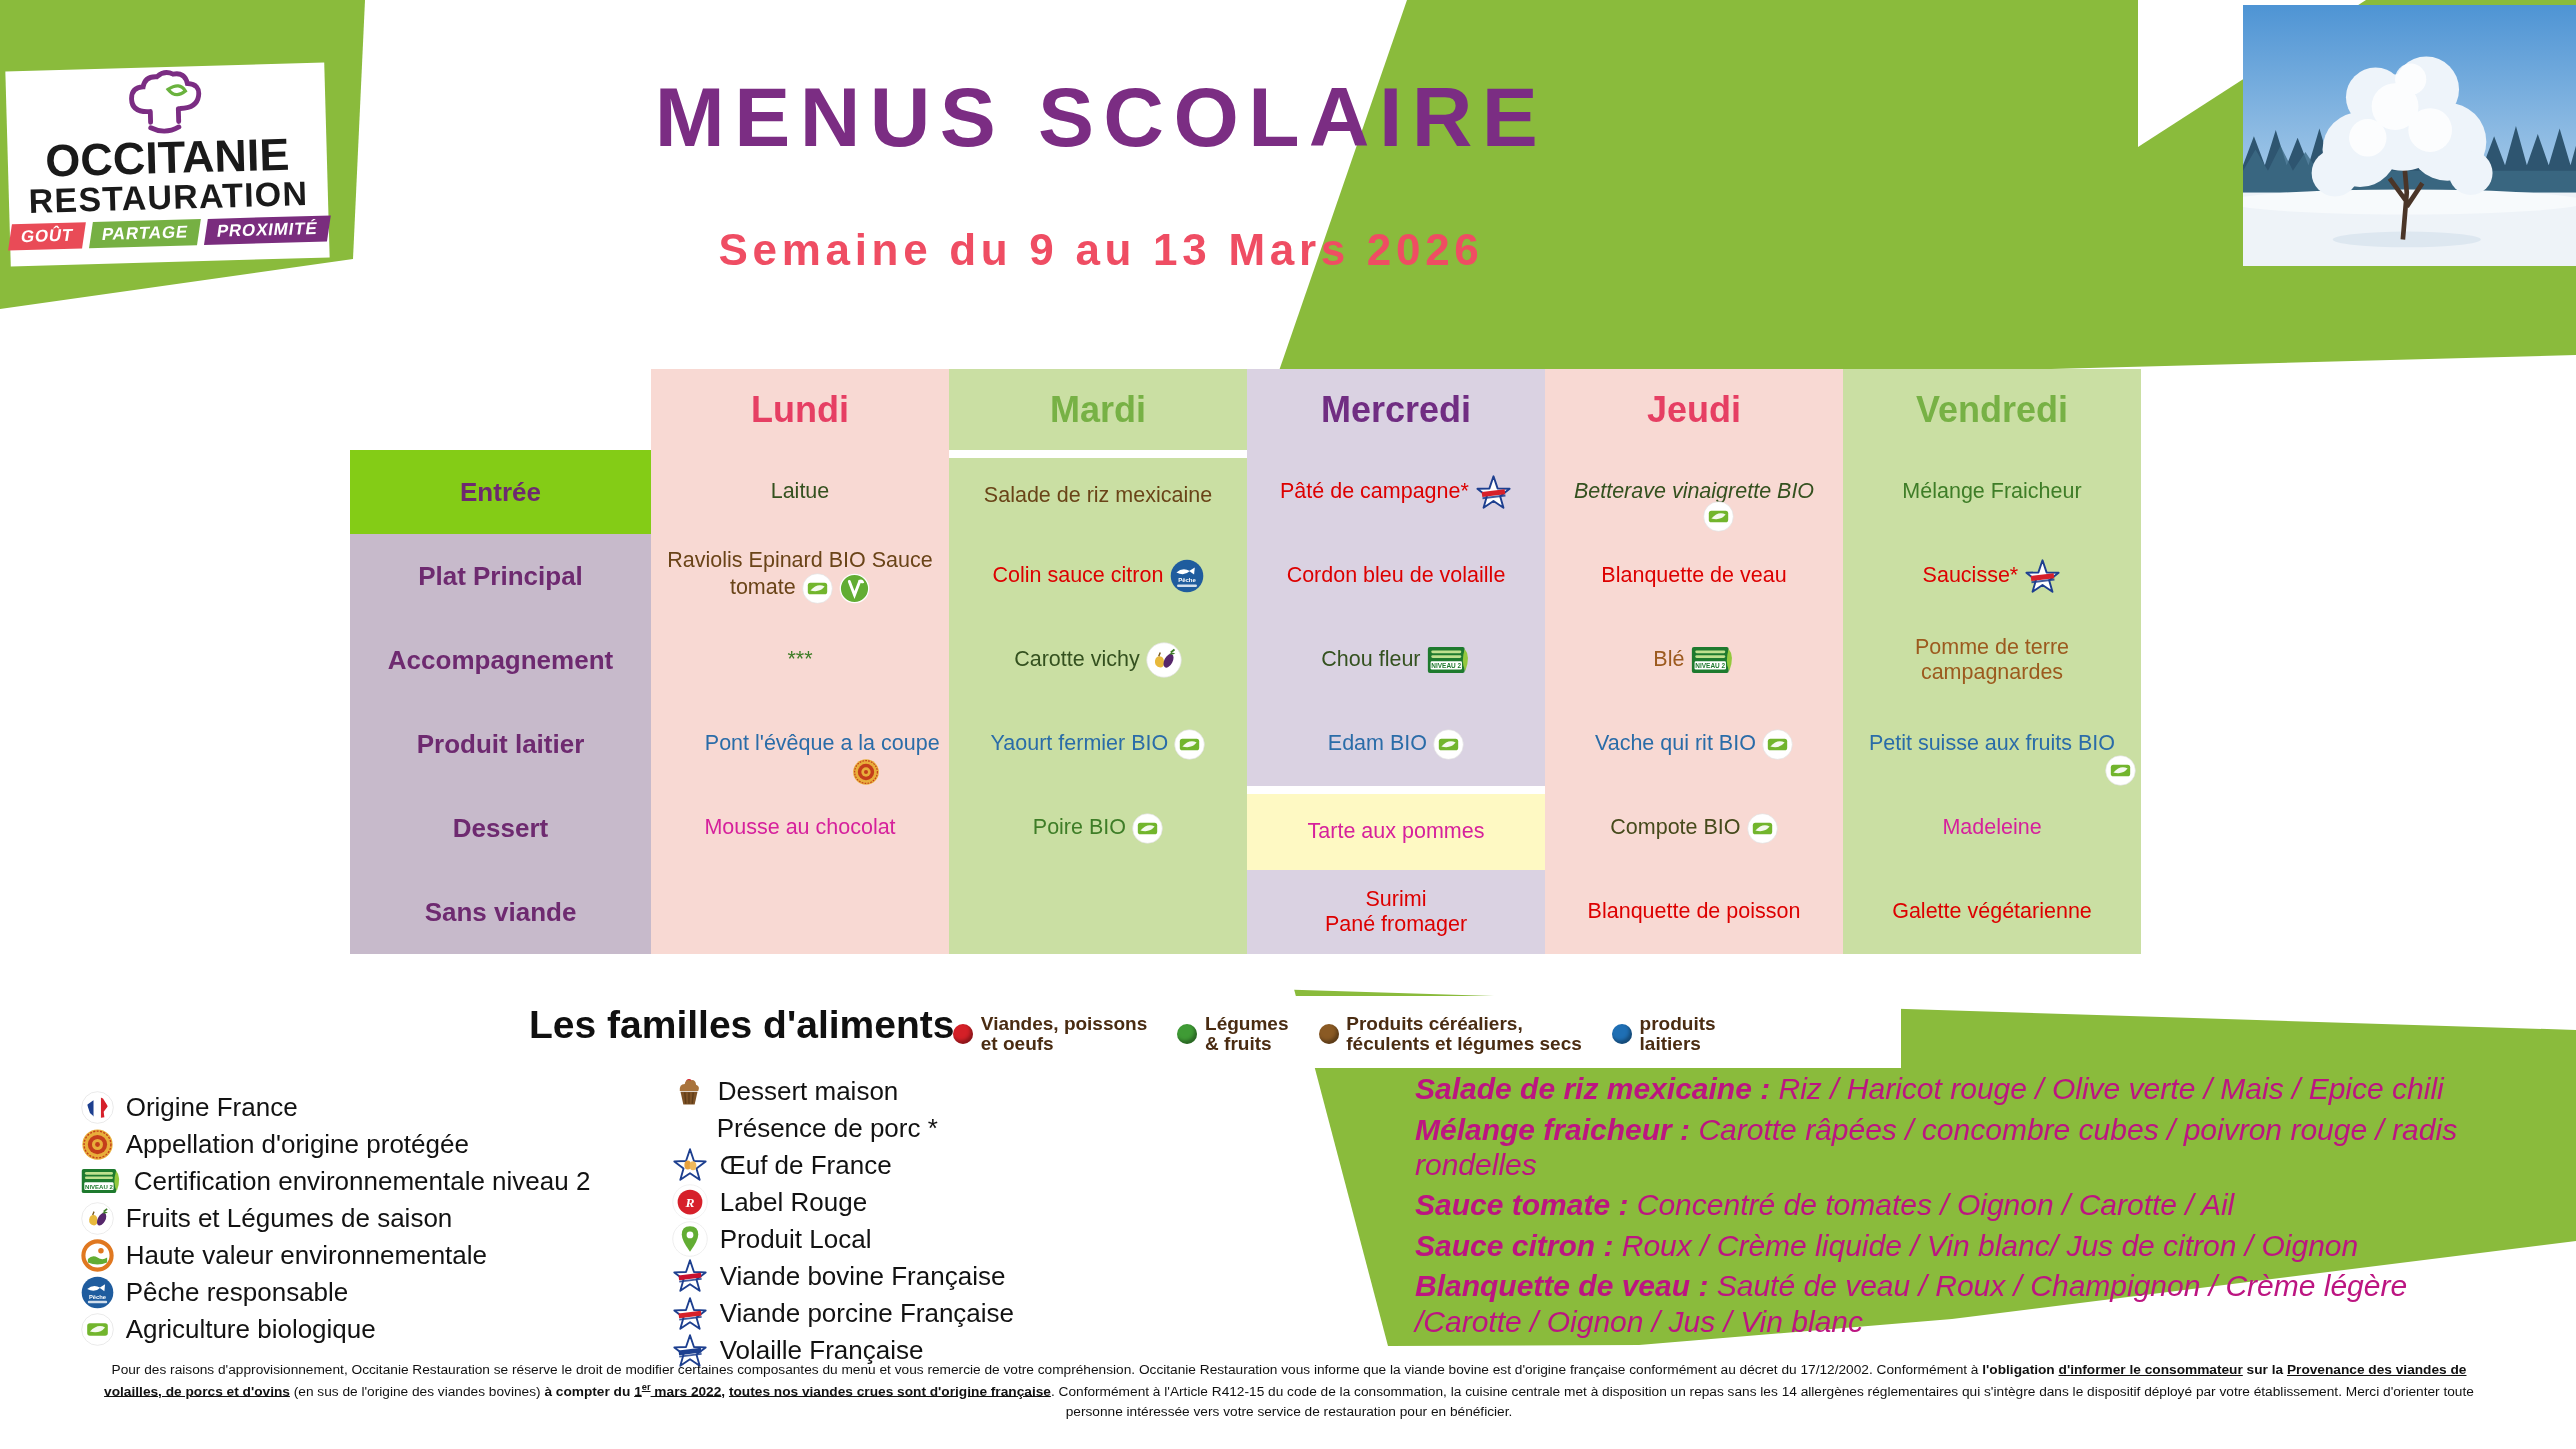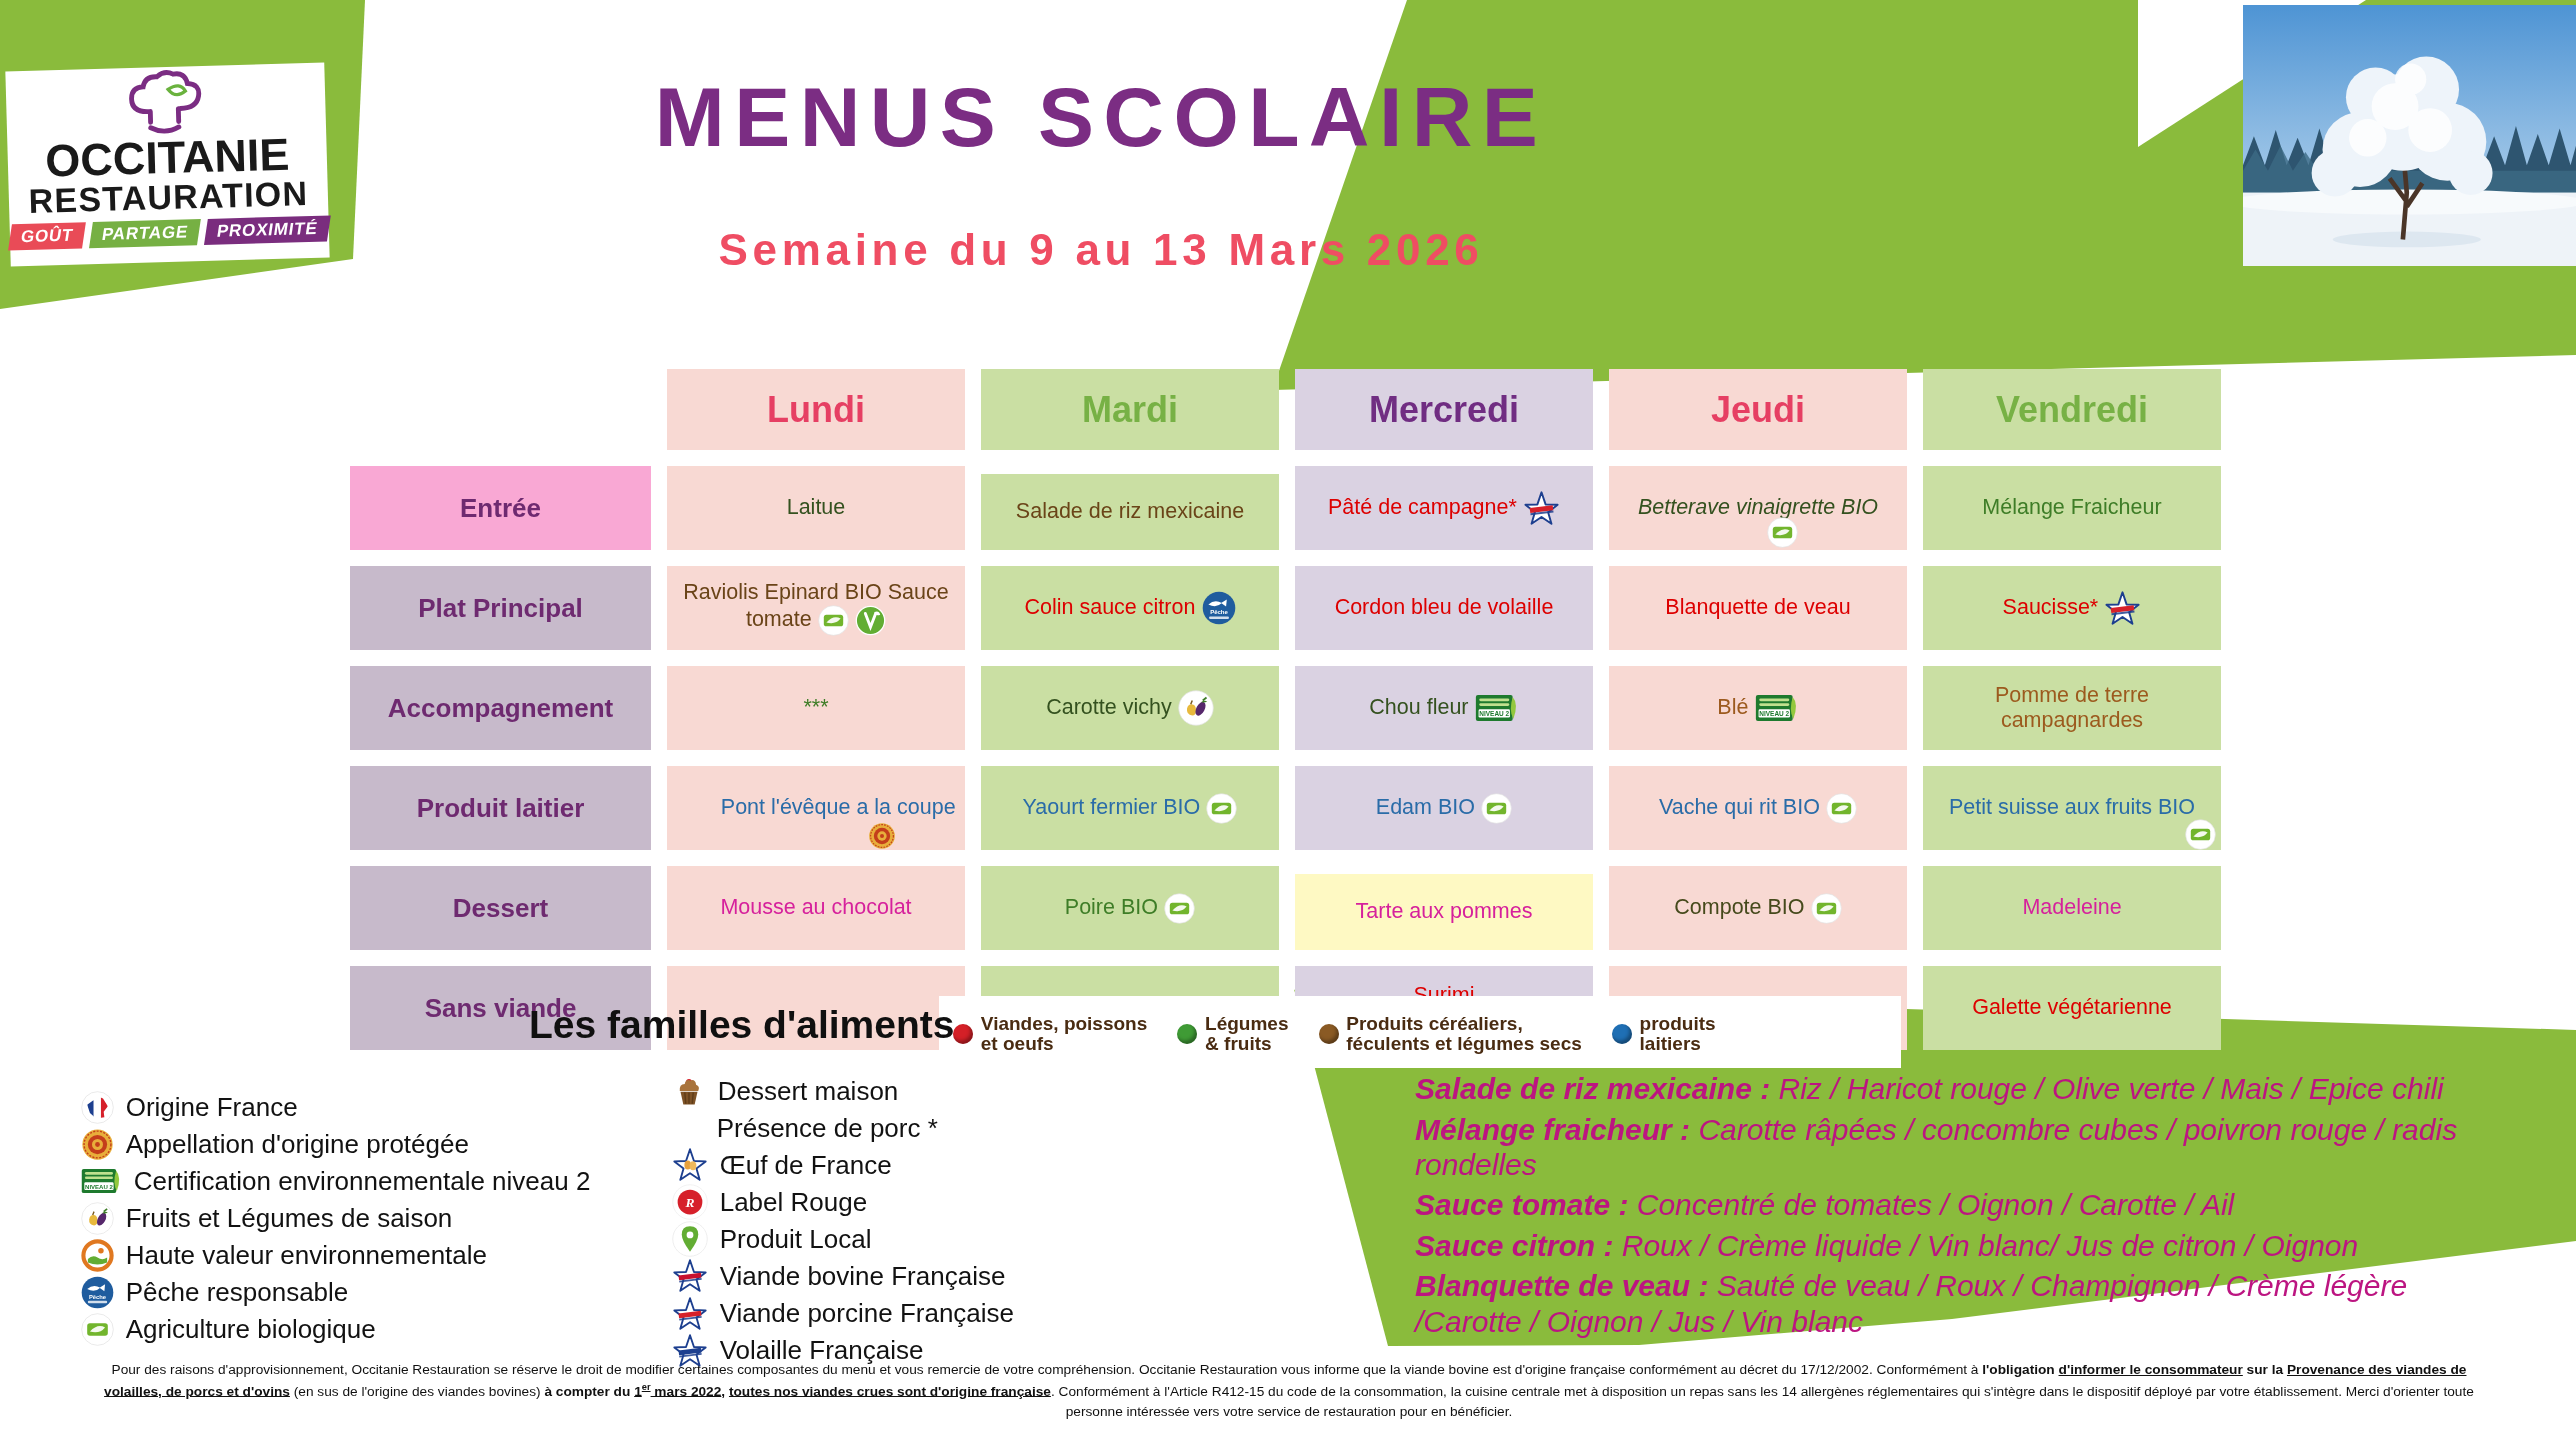--- a/index.html
+++ b/index.html
@@ -27,21 +27,21 @@
   .badge{color:#fff;font-weight:bold;font-size:17px;padding:3.1px 11px;transform:skewX(-10deg);
          letter-spacing:0.8px;white-space:nowrap;}
 
   .title{position:absolute;left:578px;top:69px;width:1046px;text-align:center;
          font-size:84px;font-weight:800;letter-spacing:9.4px;color:var(--title,#7b2d83);}
   .subtitle{position:absolute;left:578px;top:225px;width:1046px;text-align:center;
          font-size:44px;font-weight:700;letter-spacing:4.7px;color:var(--subtitle,#ef4d63);}
 
   #menu-table{position:absolute;left:350px;top:369px;display:grid;
               grid-template-columns:301px repeat(5,298px);
-              grid-template-rows:81px repeat(6,84px);gap:16px;}
+              grid-template-rows:81px repeat(6,84px);gap:0;}
   .cell{display:flex;align-items:center;justify-content:center;text-align:center;
         position:relative;padding:0 9.4px;box-sizing:border-box;}
   .corner{background:transparent;}
   .day-header{font-size:36px;font-weight:700;}
   .row-label{font-size:26px;font-weight:700;color:var(--labeltext,#6e2a70);}
   .ct{font-size:21.5px;font-weight:500;line-height:1.18;white-space:pre-line;}
   .ct .icon{margin-left:6.2px;vertical-align:middle;}
   .icon{display:inline-block;vertical-align:middle;}
   .icon svg{display:block;width:100%;height:100%;}
   .icon-br{position:absolute;}
@@ -139,21 +139,21 @@
   <div class="title">MENUS SCOLAIRE</div>
   <div class="subtitle">Semaine du 9  au 13 Mars 2026</div>
 
   <div id="menu-table">
       <div class="cell corner"></div>
       <div class="cell day-header" style="background: rgb(248, 217, 211); color: rgb(230, 63, 99);">Lundi</div>
       <div class="cell day-header" style="background: rgb(202, 223, 163); color: rgb(119, 177, 69);">Mardi</div>
       <div class="cell day-header" style="background: rgb(218, 210, 226); color: rgb(112, 45, 130);">Mercredi</div>
       <div class="cell day-header" style="background: rgb(248, 217, 211); color: rgb(230, 63, 99);">Jeudi</div>
       <div class="cell day-header" style="background: rgb(202, 223, 163); color: rgb(119, 177, 69);">Vendredi</div>
-      <div class="cell row-label" style="background: #f9a8d4;">Entrée</div>
+      <div class="cell row-label" style="background: #84cc16;">Entrée</div>
       <div class="cell" style="background: rgb(248, 217, 211);">
         <div class="ct" style="color: rgb(52, 81, 31);"><span>Laitue</span></div>
       </div>
       <div class="cell" style="background: rgb(202, 223, 163); margin-top: 8px;">
         <div class="ct" style="color: rgb(106, 68, 24);"><span>Salade de riz mexicaine</span></div>
       </div>
       <div class="cell" style="background: rgb(218, 210, 226);">
         <div class="ct" style="color: rgb(221, 0, 0);"><span>Pâté de campagne*</span><span class="icon" style="width: 37px; height: 37px;"><svg viewBox="0 0 48 48">
               <path d="M24 3 L29.3 18.7 L44.9 19.2 L32.6 28.8 L36.9 43.8 L24 35 L11.1 43.8 L15.4 28.8 L3.1 19.2 L18.7 18.7 Z" fill="#fff" stroke="#1d3f8f" stroke-width="2.5" stroke-linejoin="round"></path>
               <rect x="9" y="21.5" width="30" height="6.5" fill="#d6202a" transform="rotate(-7 24 25)"></rect>

